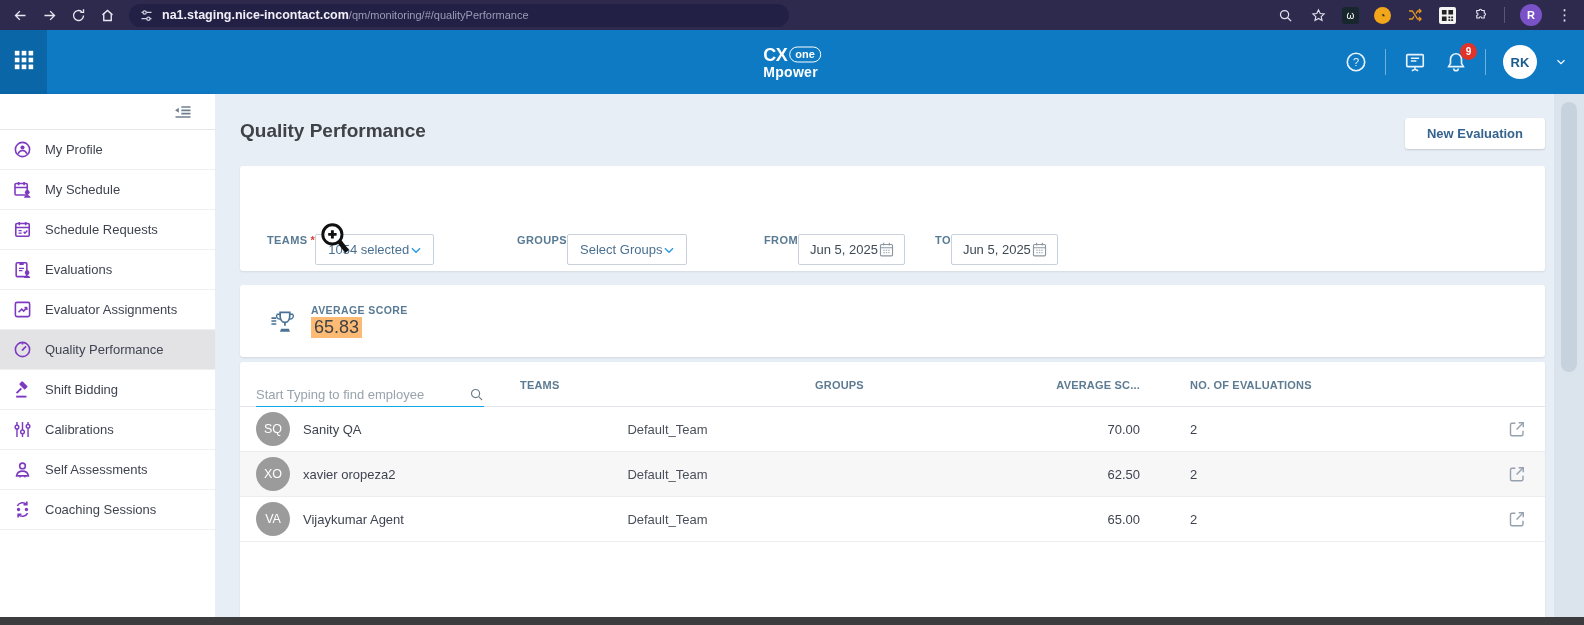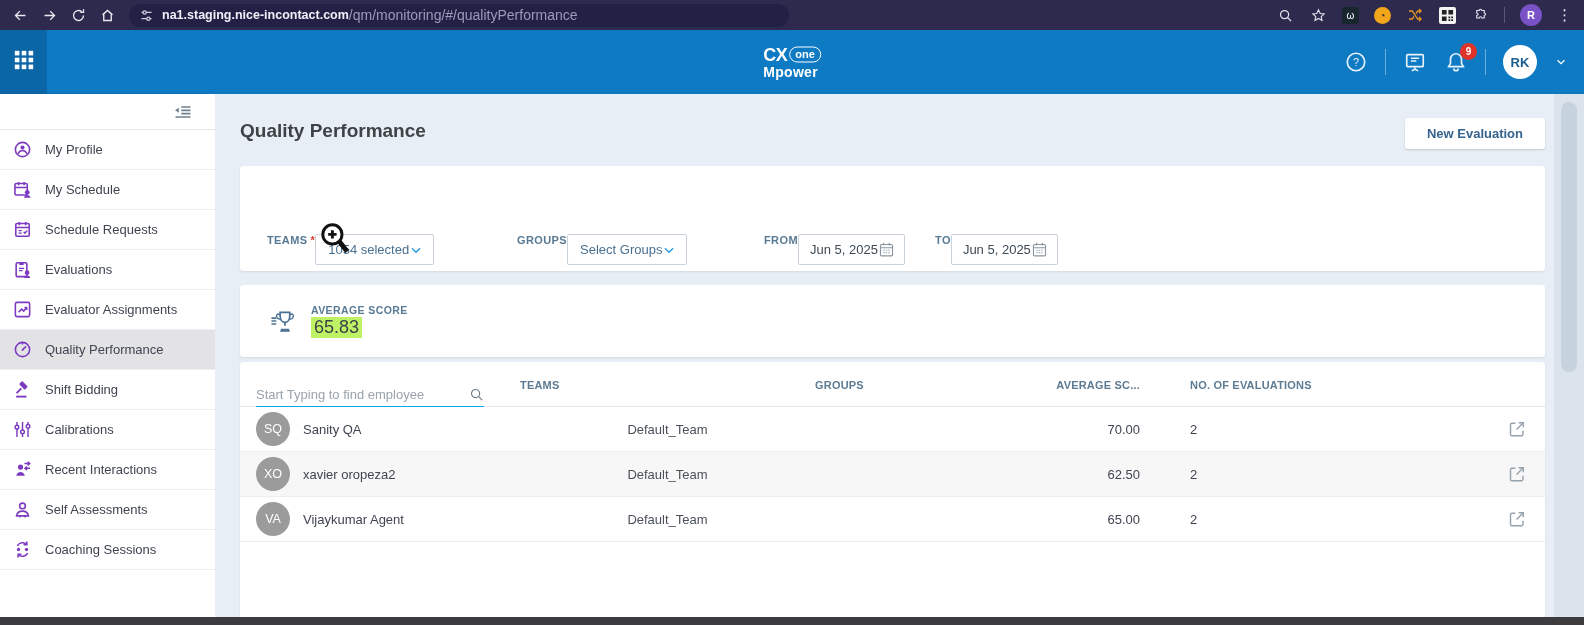--- a/index.html
+++ b/index.html
@@ -10,21 +10,21 @@
   .browser-bar { position:absolute; left:0; top:0; width:1584px; height:30px; background:#2e2a4e;
     display:flex; align-items:center; color:#d6d4e2; }
   .nav-btns { display:flex; align-items:center; gap:9px; padding-left:10px; }
   .bicon { width:20px; height:20px; display:flex; align-items:center; justify-content:center; color:#e9e8f2; }
   .bicon svg { width:15px; height:15px; }
   .url-pill { display:flex; align-items:center; margin-left:12px; height:23px; width:660px;
     background:#232045; border-radius:12px; padding:0 10px; }
   .site-info { width:15px; height:15px; margin-right:8px; color:#cfcde0; }
   .site-info svg { width:15px; height:15px; }
   .url-host { color:#f0eff7; font-size:12.5px; font-weight:bold; }
-  .url-path { color:#9d99b8; font-size:14px; }
+  .url-path { color:#9d99b8; font-size:11px; }
   .browser-right { margin-left:auto; display:flex; align-items:center; gap:15px; padding-right:12px; }
   .br-icon { width:18px; height:18px; display:flex; align-items:center; justify-content:center; color:#e4e2ef; }
   .br-icon svg { width:15px; height:15px; }
   .ext-dark { width:17px; height:17px; background:#18272e; border-radius:3px; display:flex; align-items:center; justify-content:center; color:#fff; font-size:10px; }
   .ext-orange { width:17px; height:17px; background:#f2a71b; border-radius:50%; display:flex; align-items:center; justify-content:center; color:#2c2c2c; font-size:10px; font-weight:bold; }
   .ext-shuffle { color:#e8971e; } .ext-shuffle svg { width:16px; height:16px; }
   .ext-qr { width:17px; height:17px; background:#f4f4f4; border-radius:2px; display:flex; align-items:center; justify-content:center; }
   .ext-qr svg { width:13px; height:13px; }
   .b-divider { width:1px; height:16px; background:#5a5678; }
   .profile-dot { width:22px; height:22px; border-radius:50%; background:#7a52c7; color:#fff; font-size:11px; font-weight:bold;
@@ -91,21 +91,21 @@
   .w-teams { width:230px; margin-right:20px; }
   .w-groups { width:228px; margin-right:19px; }
   .w-from { width:147px; margin-right:24px; }
   .w-to { width:147px; }
 
   .score-card { margin-top:14px; height:72px; display:flex; align-items:center; padding-left:30px; }
   .trophy { width:27px; height:25px; color:#4a7294; flex:none; }
   .trophy svg { width:27px; height:25px; }
   .score-text { margin-left:14px; }
   .score-label { font-size:10.5px; font-weight:bold; color:#587a94; letter-spacing:.4px; }
-  .score-value { display:inline-block; font-size:18px; color:#3c4247; background:#bef264; padding:0 3px; margin-top:1px; }
+  .score-value { display:inline-block; font-size:18px; color:#3c4247; background:#fdba74; padding:0 3px; margin-top:1px; }
 
   .table-card { margin-top:5px; height:264px; overflow:hidden; }
   .tgrid { display:grid; grid-template-columns:264px 295px 180px 145px 240px 1fr; align-items:center; padding-left:16px; }
   .thead { height:45px; border-bottom:1px solid #e2e6ea; }
   .th { font-size:11px; font-weight:bold; color:#5d7b92; letter-spacing:.2px; }
   .th-avg { text-align:right; }
   .th-evals { padding-left:50px; }
   .search-wrap { display:flex; align-items:flex-start; width:228px; border-bottom:1px solid #0ea5e9; padding-bottom:4px;margin-top:25px; }
   .search-input { border:none; outline:none; flex:1; font-size:13px; color:#4a5560; font-family:"Liberation Sans",sans-serif; background:transparent; }
   .search-input::placeholder { color:#99a3ac; }
@@ -348,31 +348,20 @@
         <div class="side-item">
           <span class="s-icon">
             <svg viewBox="0 0 24 24">
               <path d="M5 2.5v19M12 2.5v19M19 2.5v19" stroke="currentColor" stroke-width="1.8"></path>
               <circle cx="5" cy="9" r="2.3" fill="#fff" stroke="currentColor" stroke-width="1.8"></circle>
               <circle cx="12" cy="15" r="2.3" fill="#fff" stroke="currentColor" stroke-width="1.8"></circle>
               <circle cx="19" cy="8" r="2.3" fill="#fff" stroke="currentColor" stroke-width="1.8"></circle>
             </svg>
           </span>
           <span class="s-label">Calibrations</span>
-        </div>
-        <div class="side-item">
-          <span class="s-icon">
-            <svg viewBox="0 0 24 24">
-              <circle cx="9.5" cy="9" r="3.2" fill="currentColor"></circle>
-              <path d="M4 20c.7-3.4 2.9-5 5.5-5s4.8 1.6 5.5 5z" fill="currentColor"></path>
-              <path d="M14.5 4.5h6.5M18.5 2.2l2.7 2.3-2.7 2.3" fill="none" stroke="currentColor" stroke-width="1.8"></path>
-              <path d="M21.5 10.5H15M17.8 8.2l-2.7 2.3 2.7 2.3" fill="none" stroke="currentColor" stroke-width="1.8"></path>
-            </svg>
-          </span>
-          <span class="s-label">Recent Interactions</span>
         </div>
         <div class="side-item">
           <span class="s-icon">
             <svg viewBox="0 0 24 24">
               <circle cx="12" cy="7.5" r="3.6" fill="none" stroke="currentColor" stroke-width="2"></circle>
               <path d="M4.5 20c.8-4 3.8-5.9 7.5-5.9s6.7 1.9 7.5 5.9z" fill="none" stroke="currentColor" stroke-width="2"></path>
               <path d="M8.5 22l1-1.8M15.5 22l-1-1.8" stroke="currentColor" stroke-width="1.5"></path>
             </svg>
           </span>
           <span class="s-label">Self Assessments</span>

